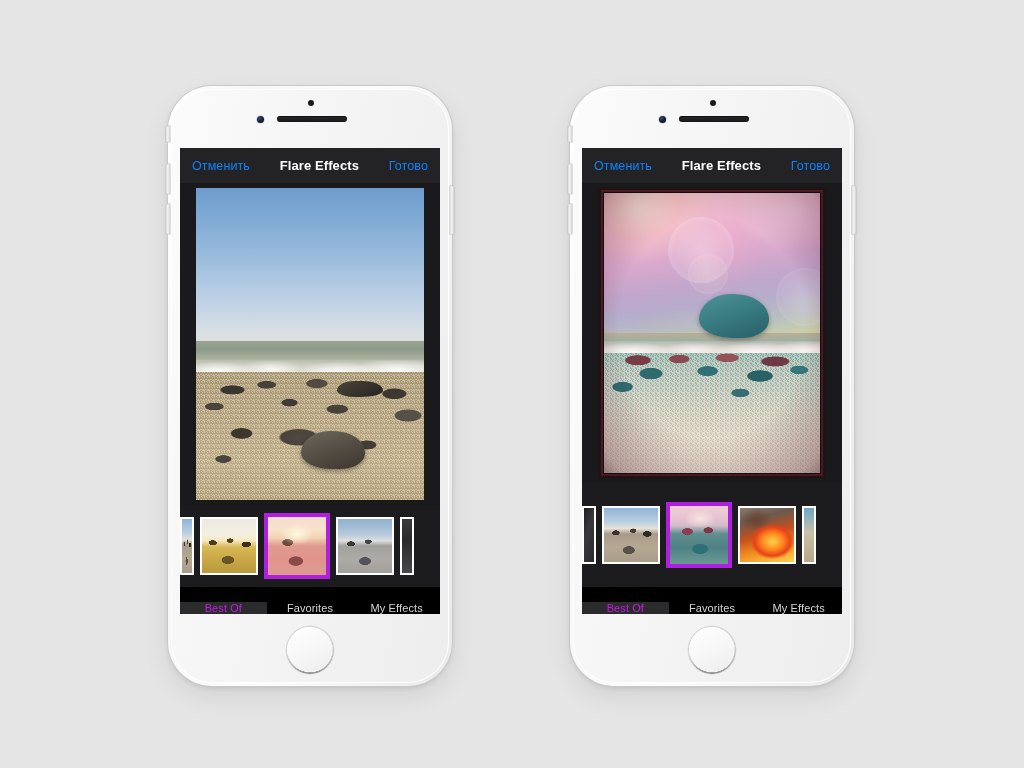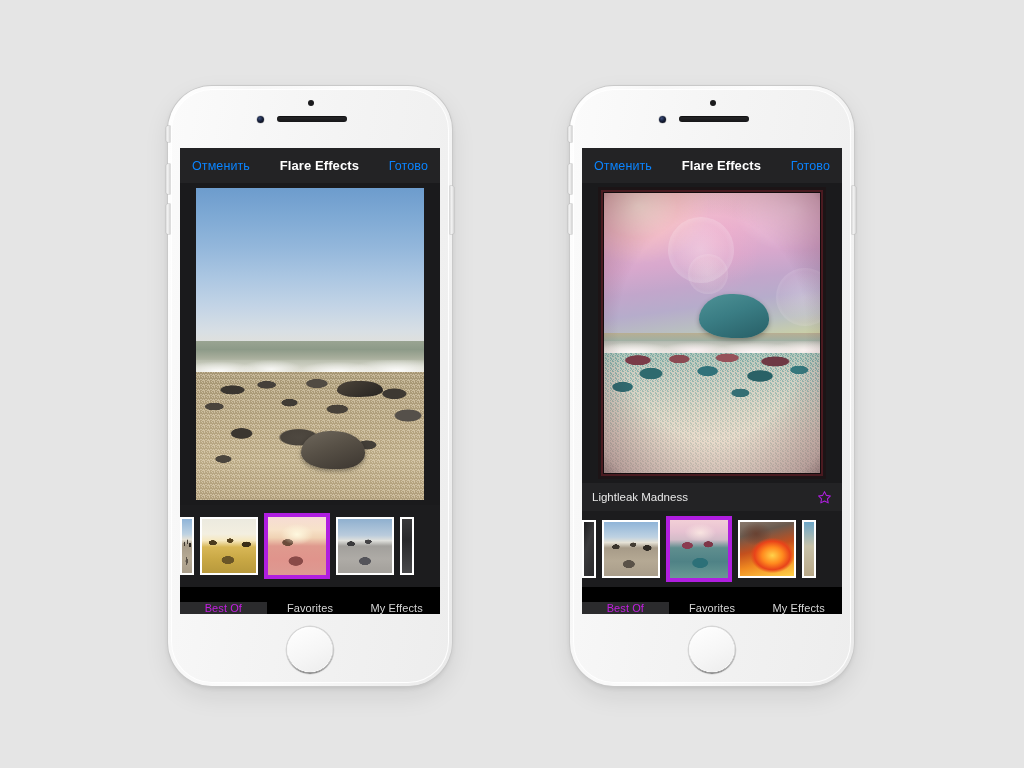--- a/index.html
+++ b/index.html
@@ -511,28 +511,20 @@
               <div class="pp-surf"></div>
               <div class="pp-ground"></div>
               <div class="pp-bigrock"></div>
               <div class="pp-vignette"></div>
             </div>
             <div class="pp-border"></div>
           </div>
         </div>
       </div>
 
-      <div class="caption-bar">
-        <span class="caption-text">Lightleak Madness</span>
-        <span>
-          <svg class="star-icon" viewBox="0 0 24 24">
-            <path d="M12 2.6l2.9 6.0 6.6 0.9 -4.8 4.6 1.2 6.5 -5.9 -3.1 -5.9 3.1 1.2 -6.5 -4.8 -4.6 6.6 -0.9z" fill="none" stroke="#b01ee0" stroke-width="1.7" stroke-linejoin="round"></path>
-          </svg>
-        </span>
-      </div>
 
       <div class="thumb-strip">
         <div class="thumb edge">
           <div class="thumb-img tm-darkleft"></div>
         </div>
         <div class="thumb">
           <div class="thumb-img tm-beach"></div>
         </div>
         <div class="thumb selected">
           <div class="thumb-img tm-teal"></div>

